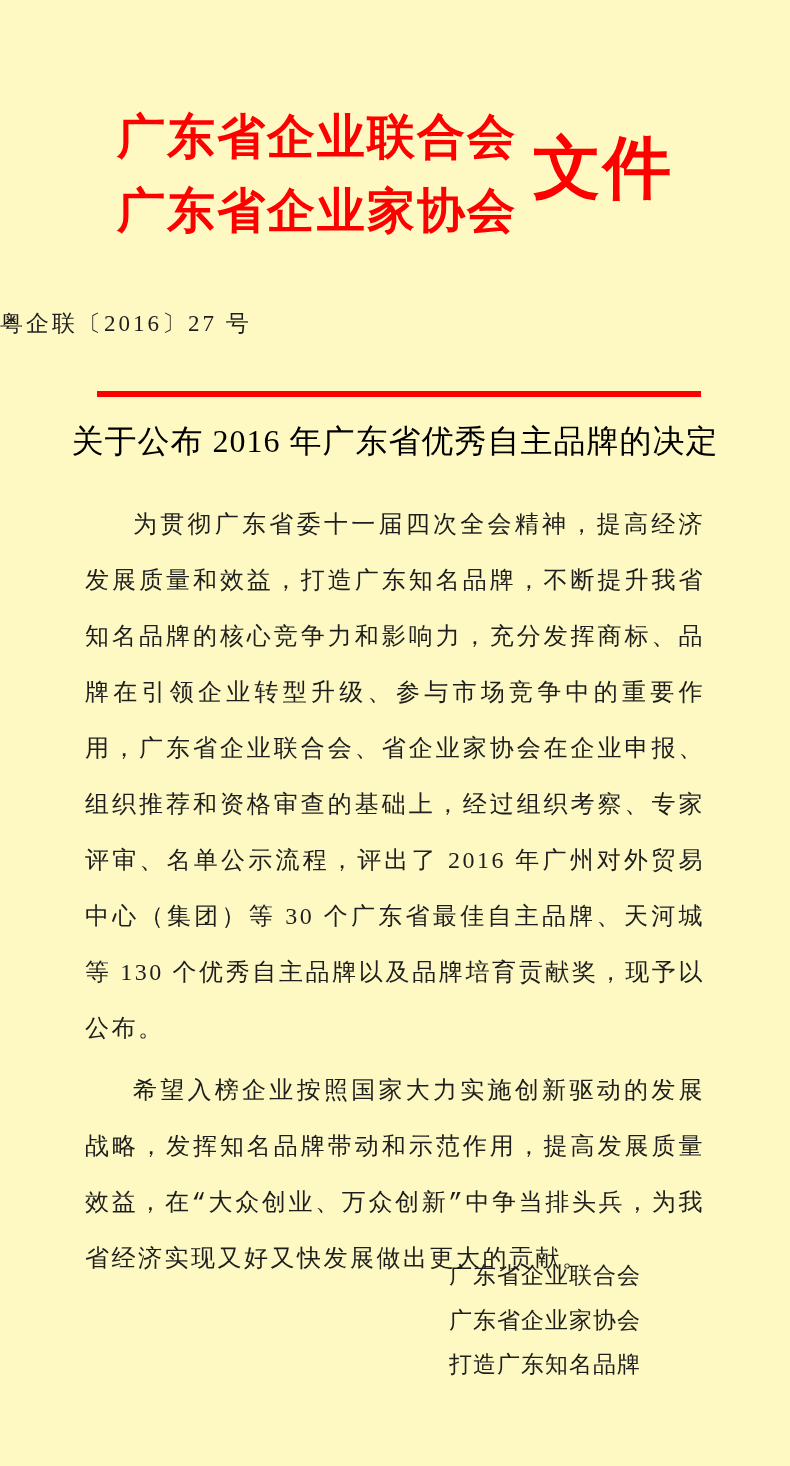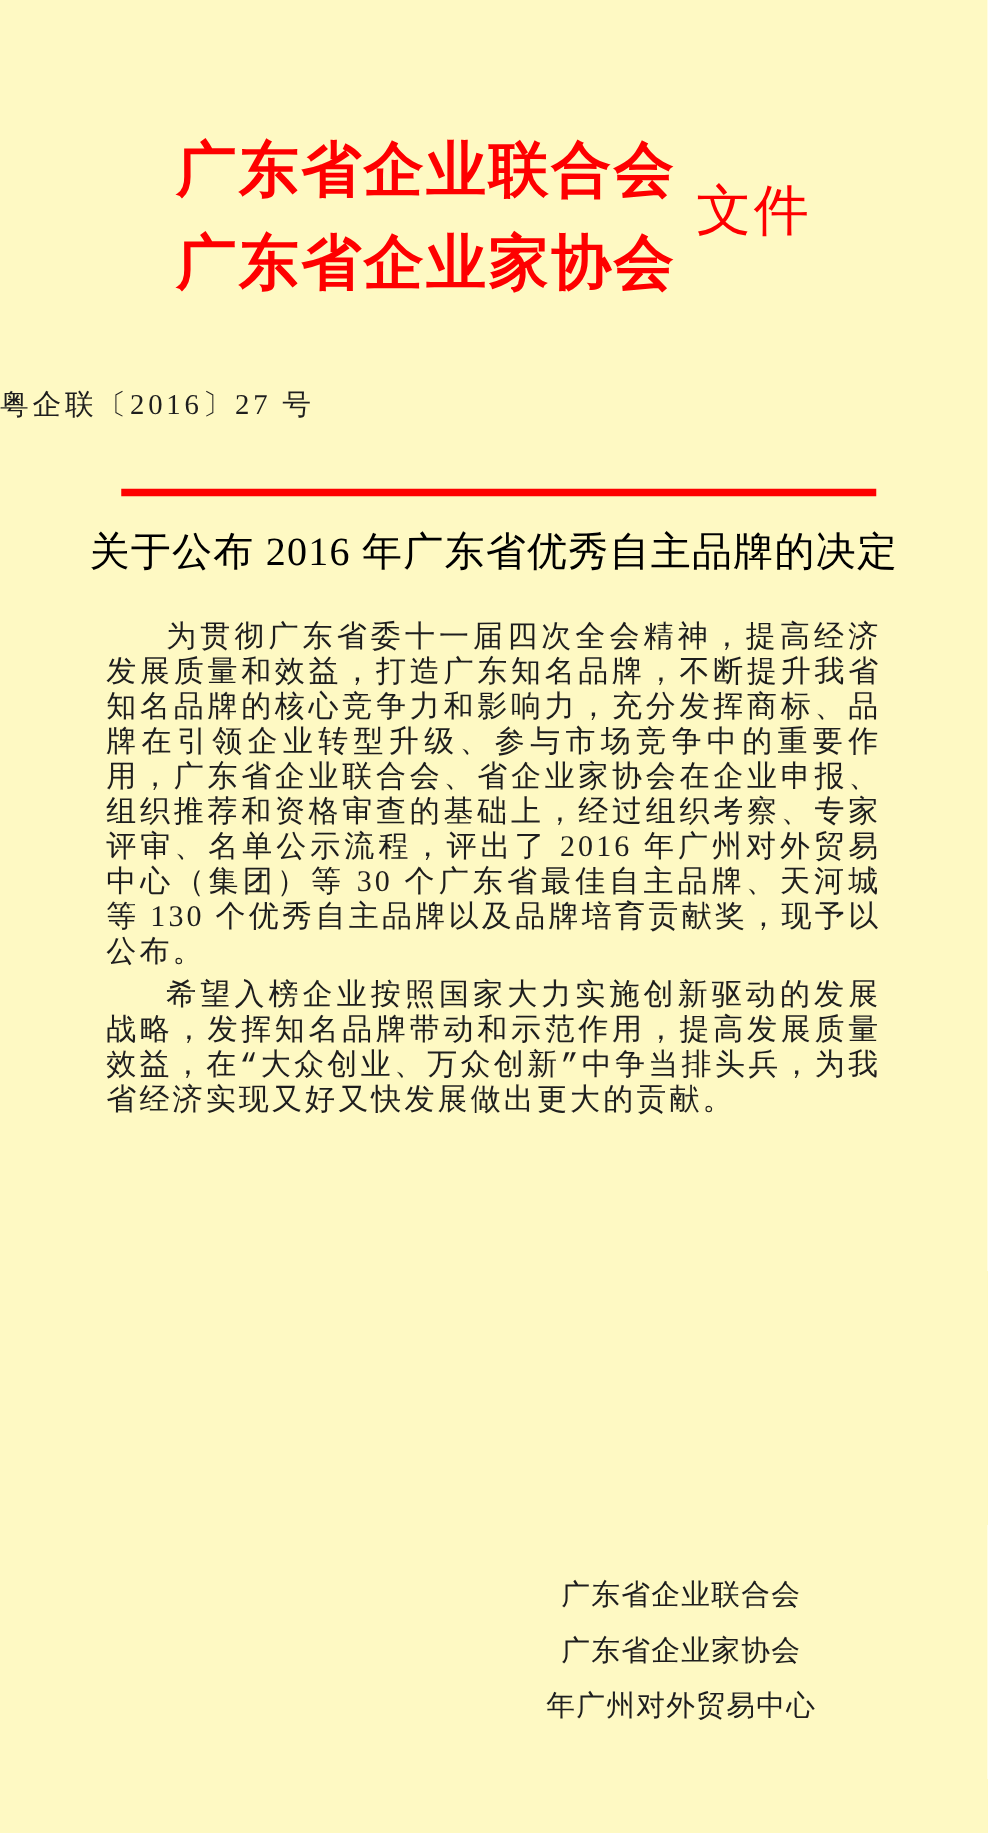--- a/index.html
+++ b/index.html
@@ -30,22 +30,22 @@
   }
   .org-names {
     text-align: center;
     font-size: 48px;
     font-weight: bold;
     line-height: 74px;
     letter-spacing: 2px;
     white-space: nowrap;
   }
   .doc-word {
-    font-size: 44px;
-    font-weight: normal;
+    font-size: 68px;
+    font-weight: bold;
     letter-spacing: 2px;
     transform: translateY(-6px);
     white-space: nowrap;
   }
 
   
   .doc-number {
     position: absolute;
     top: 308px;
     left: 0;
@@ -82,21 +82,21 @@
     white-space: nowrap;
   }
 
   
   .body-text {
     position: absolute;
     top: 496px;
     left: 85px;
     width: 620px;
     font-size: 24px;
-    line-height: 28px;
+    line-height: 56px;
     letter-spacing: 2.5px;
     color: #1e1e1e;
     text-align: justify;
   }
   .body-text p {
     margin: 0;
     text-indent: 2em;
   }
   .body-text p + p {
     margin-top: 8px;
@@ -137,16 +137,16 @@
   <h1 class="title">关于公布 2016 年广东省优秀自主品牌的决定</h1>
 
   <div class="body-text">
     <p>为贯彻广东省委十一届四次全会精神，提高经济发展质量和效益，打造广东知名品牌，不断提升我省知名品牌的核心竞争力和影响力，充分发挥商标、品牌在引领企业转型升级、参与市场竞争中的重要作用，广东省企业联合会、省企业家协会在企业申报、组织推荐和资格审查的基础上，经过组织考察、专家评审、名单公示流程，评出了 2016 年广州对外贸易中心（集团）等 30 个广东省最佳自主品牌、天河城等 130 个优秀自主品牌以及品牌培育贡献奖，现予以公布。</p>
     <p>希望入榜企业按照国家大力实施创新驱动的发展战略，发挥知名品牌带动和示范作用，提高发展质量效益，在“大众创业、万众创新”中争当排头兵，为我省经济实现又好又快发展做出更大的贡献。</p>
   </div>
 
   <div class="signature">
     <div>广东省企业联合会</div>
     <div>广东省企业家协会</div>
-    <div>年广州对外贸易中心</div>
+    <div>打造广东知名品牌</div>
   </div>
 
 </div>
 
 </body></html>

